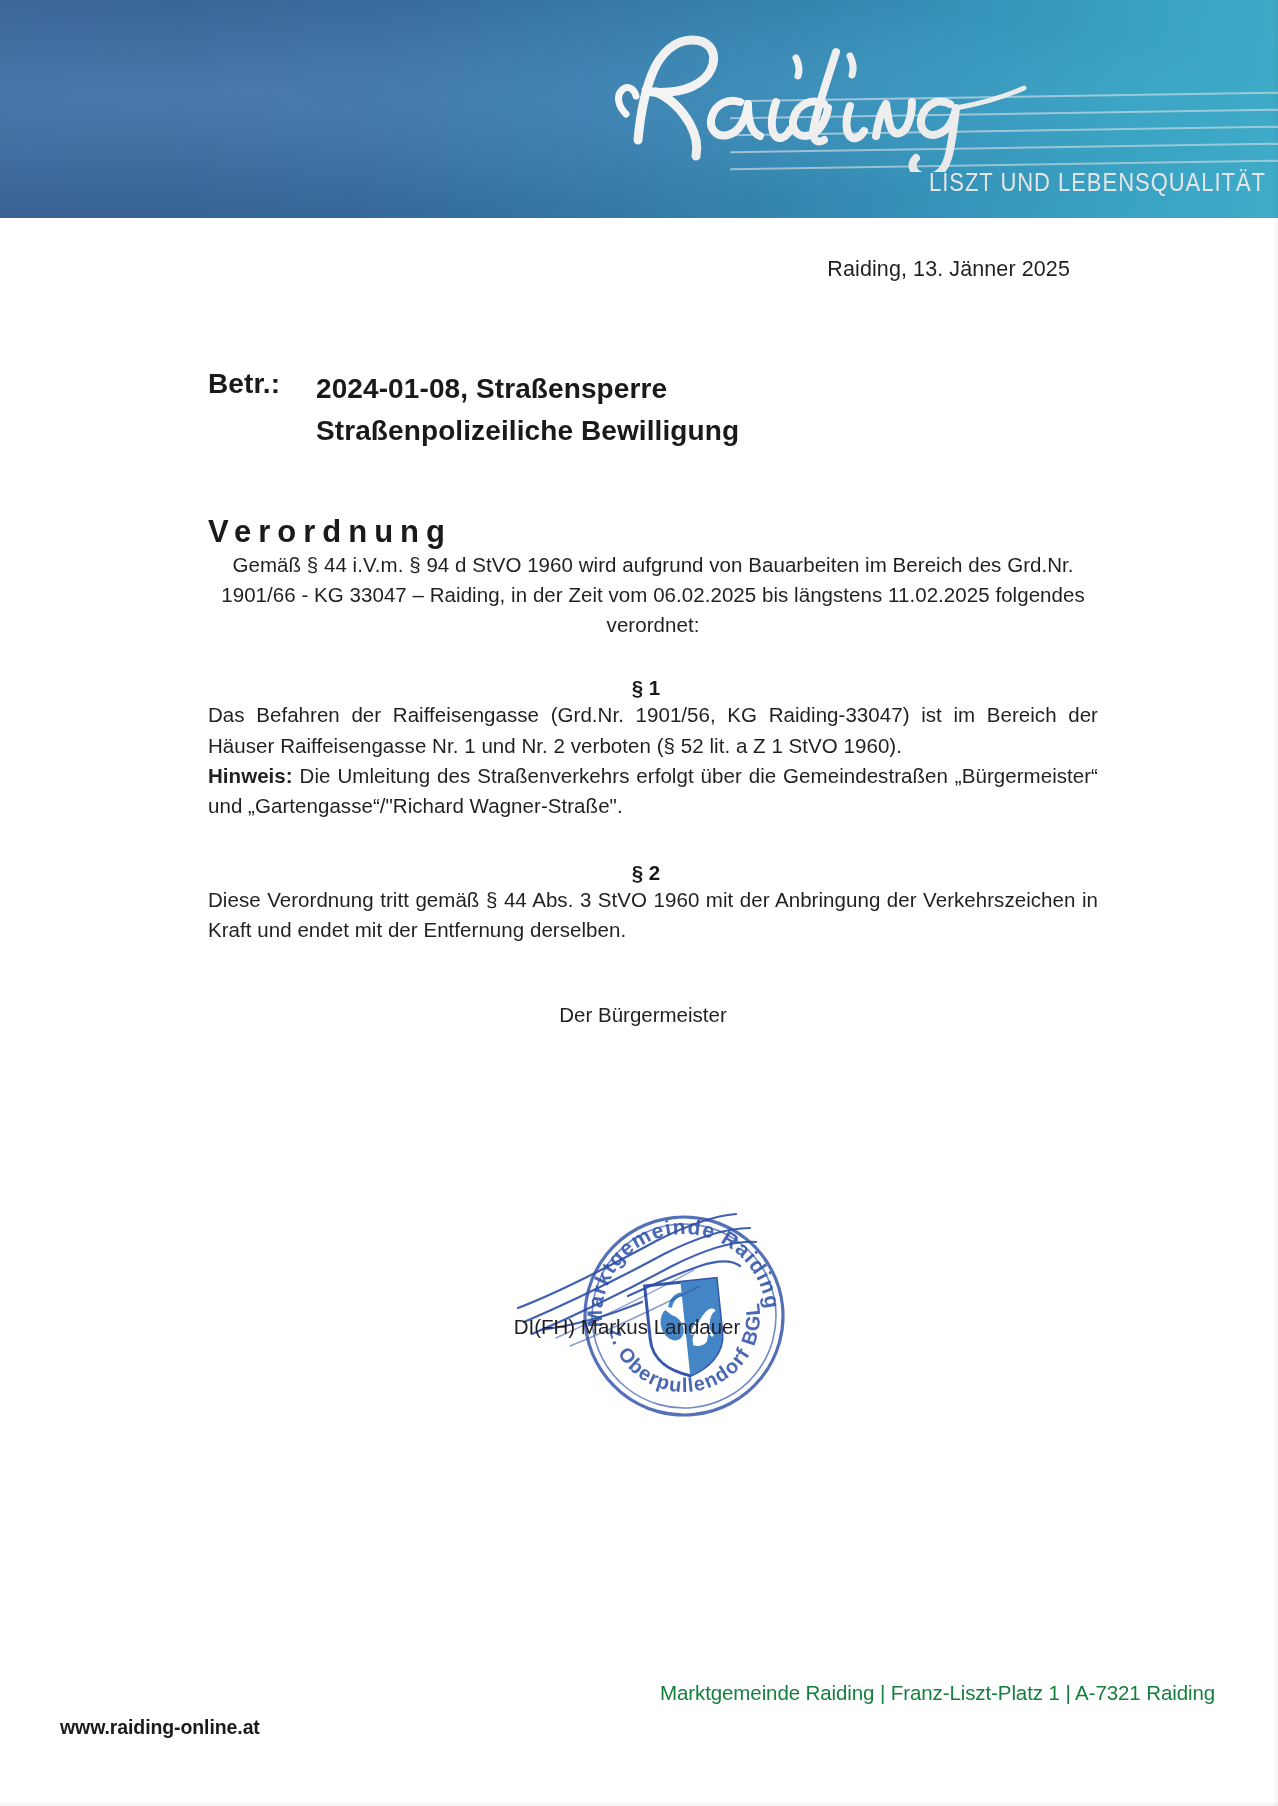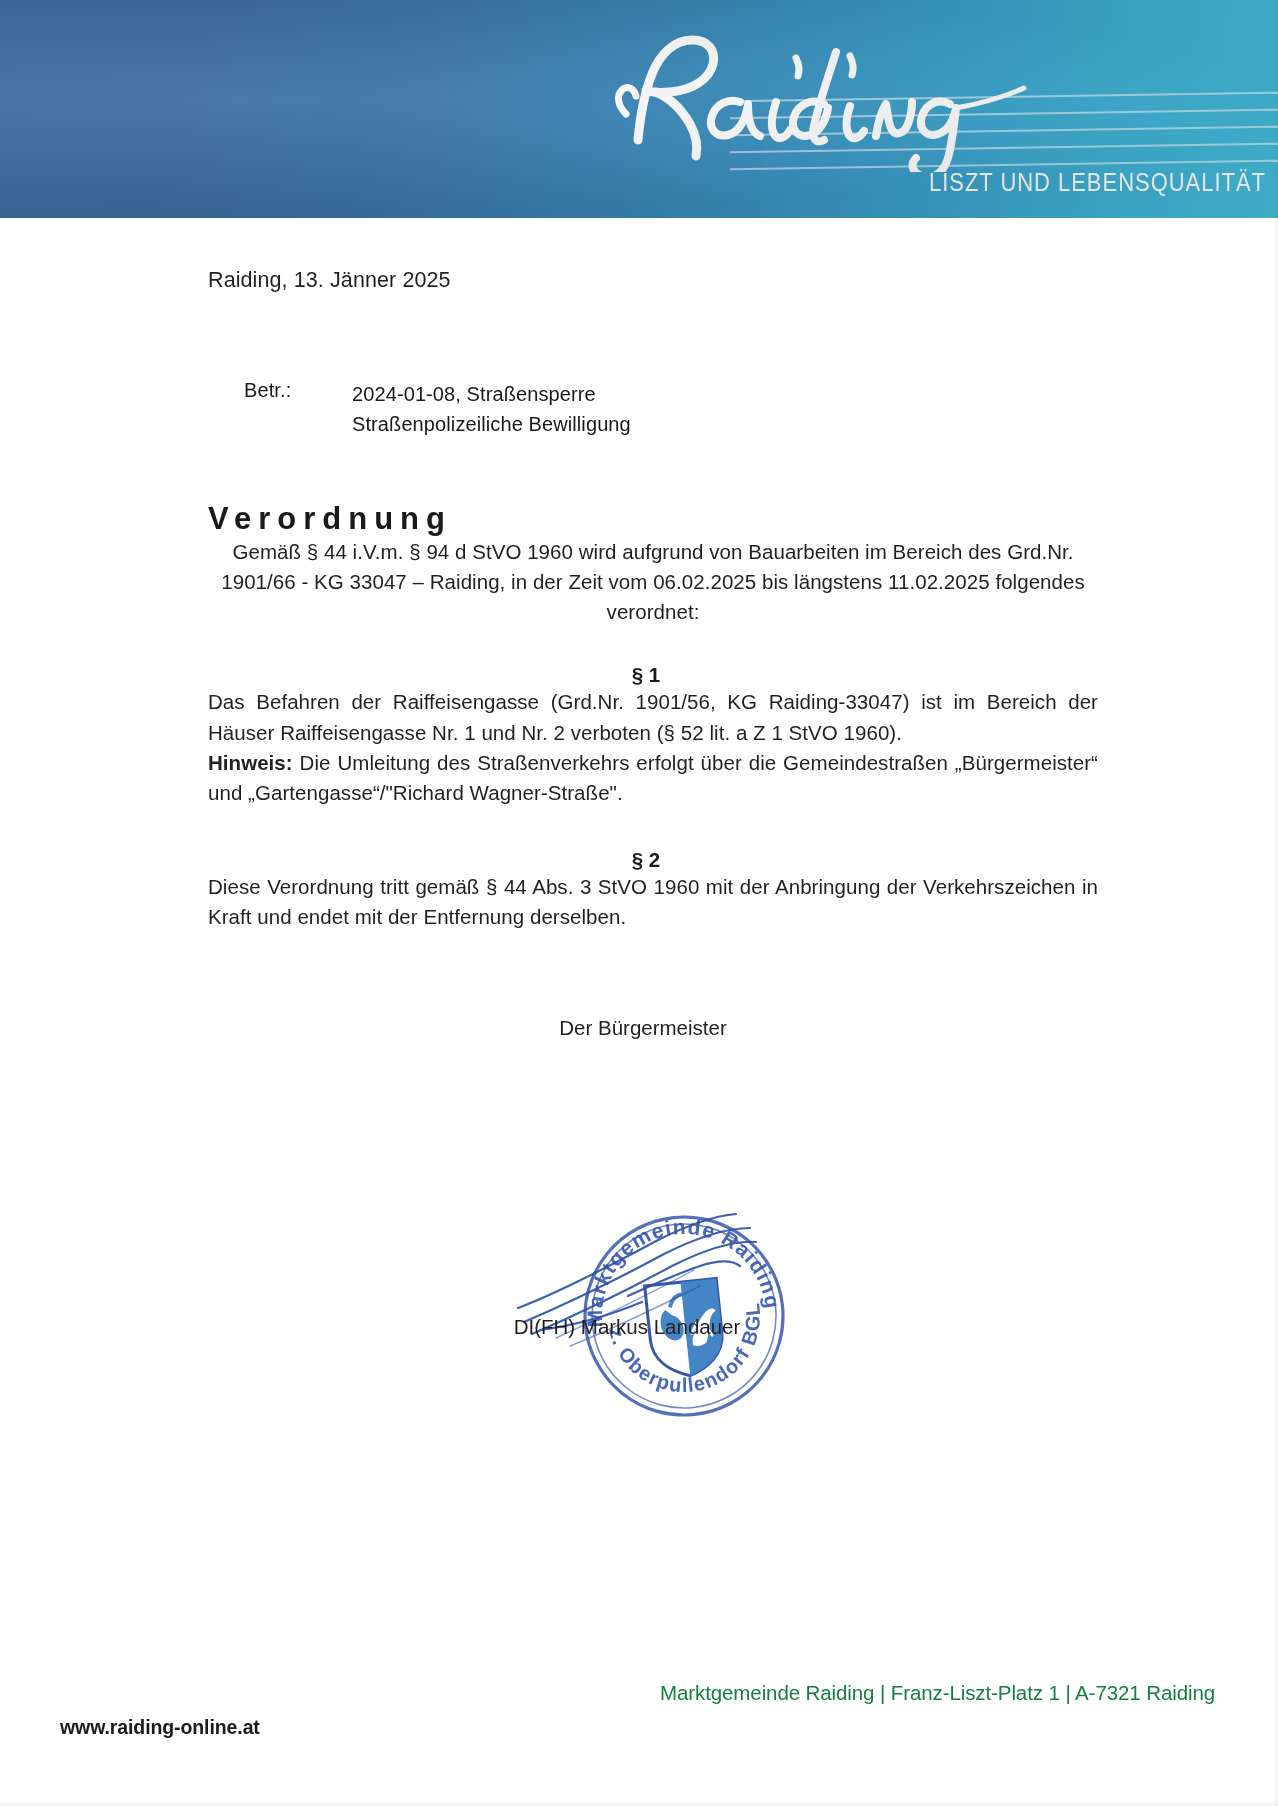--- a/index.html
+++ b/index.html
@@ -97,35 +97,35 @@
     width: 1278px;
   }
   .content {
     margin: 0 auto;
     width: 890px;
     padding-left: 28px;
     box-sizing: content-box;
   }
 
   .date-line {
+    text-align: right;
     font-size: 21.5px;
     color: #231f20;
-    margin-top: 50px;
+    margin-top: 39px;
     padding-right: 28px;
     letter-spacing: 0.1px;
   }
 
   .betr-row {
     display: flex;
     margin-top: 86px;
-    font-size: 20px;
-    font-weight: normal;
+    font-size: 28px;
+    font-weight: bold;
     color: #1a1a1a;
     letter-spacing: 0.1px;
-    margin-left: 36px;
   }
   .betr-label {
     width: 108px;
     flex: none;
   }
   .betr-values div { line-height: 1.5; }
 
   .title-verordnung {
     font-size: 31px;
     font-weight: bold;
@@ -158,21 +158,21 @@
   .p-s1 { margin-top: 25px; }
   .p-hinweis { margin-top: 26px; }
   .p-hinweis b { font-weight: bold; }
   .sec-head-2 { margin-top: 40px; }
   .p-s2 { margin-top: 58px; }
 
   .signature-label {
     text-align: center;
     font-size: 20.5px;
     color: #231f20;
-    margin-top: 84px;
+    margin-top: 58px;
     padding-right: 20px;
   }
 
   
   .sig-area {
     position: absolute;
     left: 0;
     top: 1190px;
     width: 1278px;
     height: 300px;

